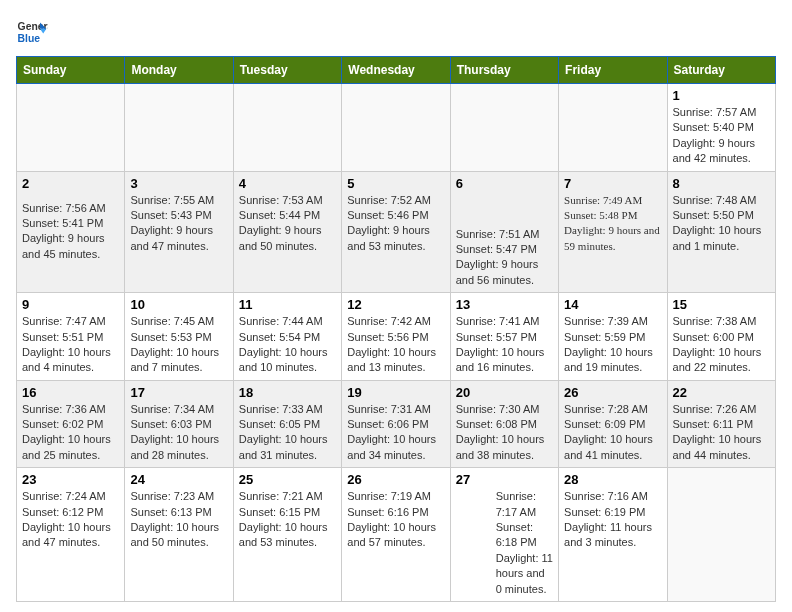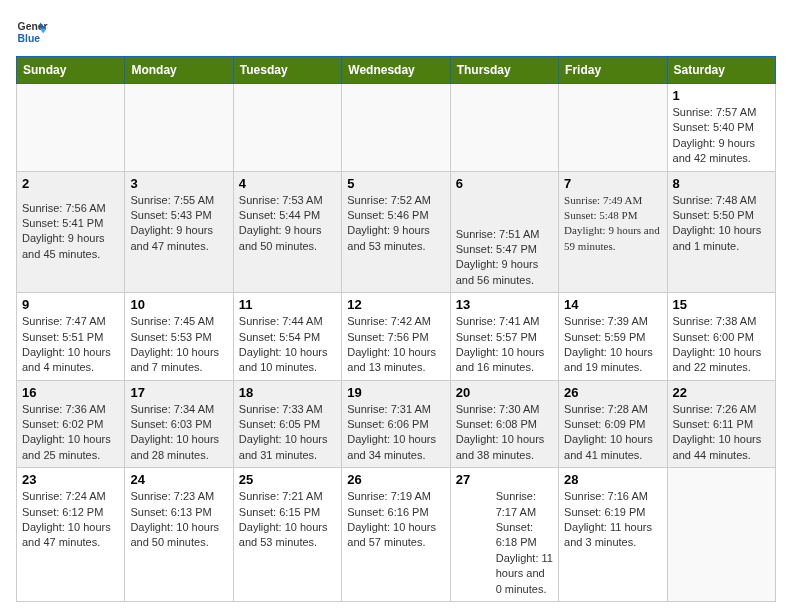--- a/index.html
+++ b/index.html
@@ -181,21 +181,21 @@
         </td>
         <td>
           <span class="day-number">11</span>
           <div class="day-info" style="white-space: pre-wrap;">Sunrise: 7:44 AM
 Sunset: 5:54 PM
 Daylight: 10 hours and 10 minutes.</div>
         </td>
         <td>
           <span class="day-number">12</span>
           <div class="day-info" style="white-space: pre-wrap;">Sunrise: 7:42 AM
-Sunset: 7:56 PM
+Sunset: 5:56 PM
 Daylight: 10 hours and 13 minutes.</div>
         </td>
         <td>
           <span class="day-number">13</span>
           <div class="day-info" style="white-space: pre-wrap;">Sunrise: 7:41 AM
 Sunset: 5:57 PM
 Daylight: 10 hours and 16 minutes.</div>
         </td>
         <td>
           <span class="day-number">14</span>

